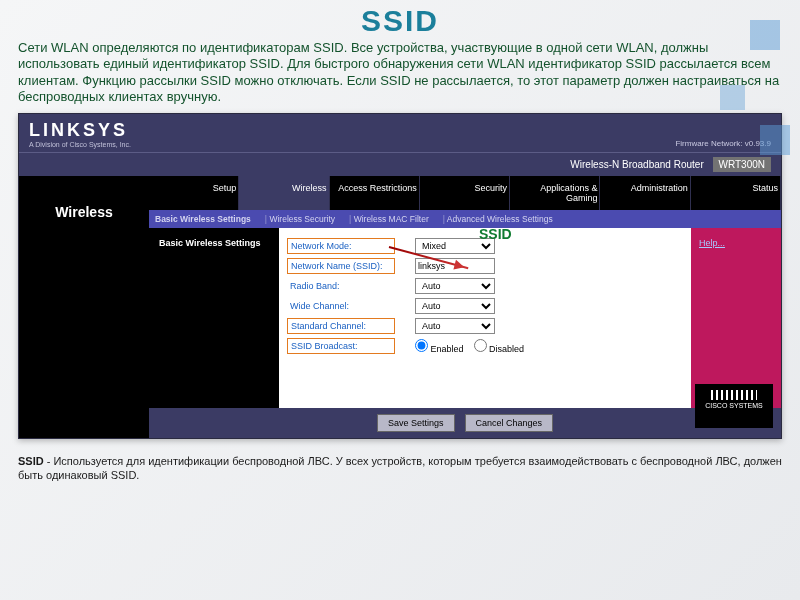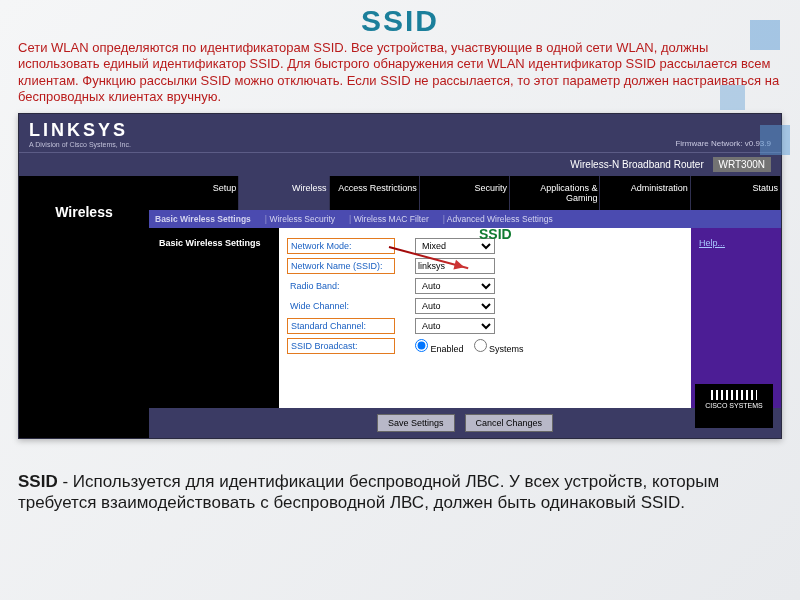--- a/index.html
+++ b/index.html
@@ -19,29 +19,29 @@
   .slide { padding: 4px 18px 10px 18px; }
   .title {
     text-align: center;
     font-size: 30px;
     font-weight: bold;
     color: #1b7f9b;
     letter-spacing: 2px;
   }
   .intro {
     font-size: 13px;
-    color: #b91c1c;
+    color: #14532d;
     line-height: 1.25;
     margin-top: 2px;
   }
   .footnote {
-    font-size: 17px;
+    font-size: 11px;
     color: #1a1a1a;
     line-height: 1.25;
-    margin-top: 32px;
+    margin-top: 16px;
   }
   .footnote b { font-weight: bold; }
 
   
   .router {
     margin-top: 8px;
     border: 1px solid #2a2a40;
     background: #fff;
     box-shadow: 0 2px 6px rgba(0,0,0,0.25);
     font-size: 10px;
@@ -162,21 +162,21 @@
     padding: 1px 2px;
     border: 1px solid #888;
     background: #fff;
     height: 16px;
   }
   .ctl select { width: 80px; }
   .ctl input[type=text] { width: 80px; }
 
   .r-help {
     width: 90px;
-    background: #4c1d95;
+    background: #be185d;
     color: #a8c8ff;
     font-size: 9px;
     padding: 10px 8px;
     text-decoration: underline;
   }
 
   .r-bottom {
     background: #3b3b64;
     display: flex;
     justify-content: center;
@@ -282,21 +282,21 @@
             </div>
             <div class="row">
               <span class="lbl hl">Standard Channel:</span>
               <span class="ctl"><select><option>Auto</option></select></span>
             </div>
             <div class="row">
               <span class="lbl hl">SSID Broadcast:</span>
               <span class="ctl">
                 <label><input type="radio" checked="" style=""> <span>Enabled</span></label>
                 &nbsp;&nbsp;
-                <label><input type="radio" style=""> <span>Systems</span></label>
+                <label><input type="radio" style=""> <span>Disabled</span></label>
               </span>
             </div>
           </div>
           <div class="r-help">Help...</div>
         </div>
 
         <div class="r-bottom">
           <div class="cisco">CISCO SYSTEMS</div>
           <button class="btn">Save Settings</button>
           <button class="btn">Cancel Changes</button>

